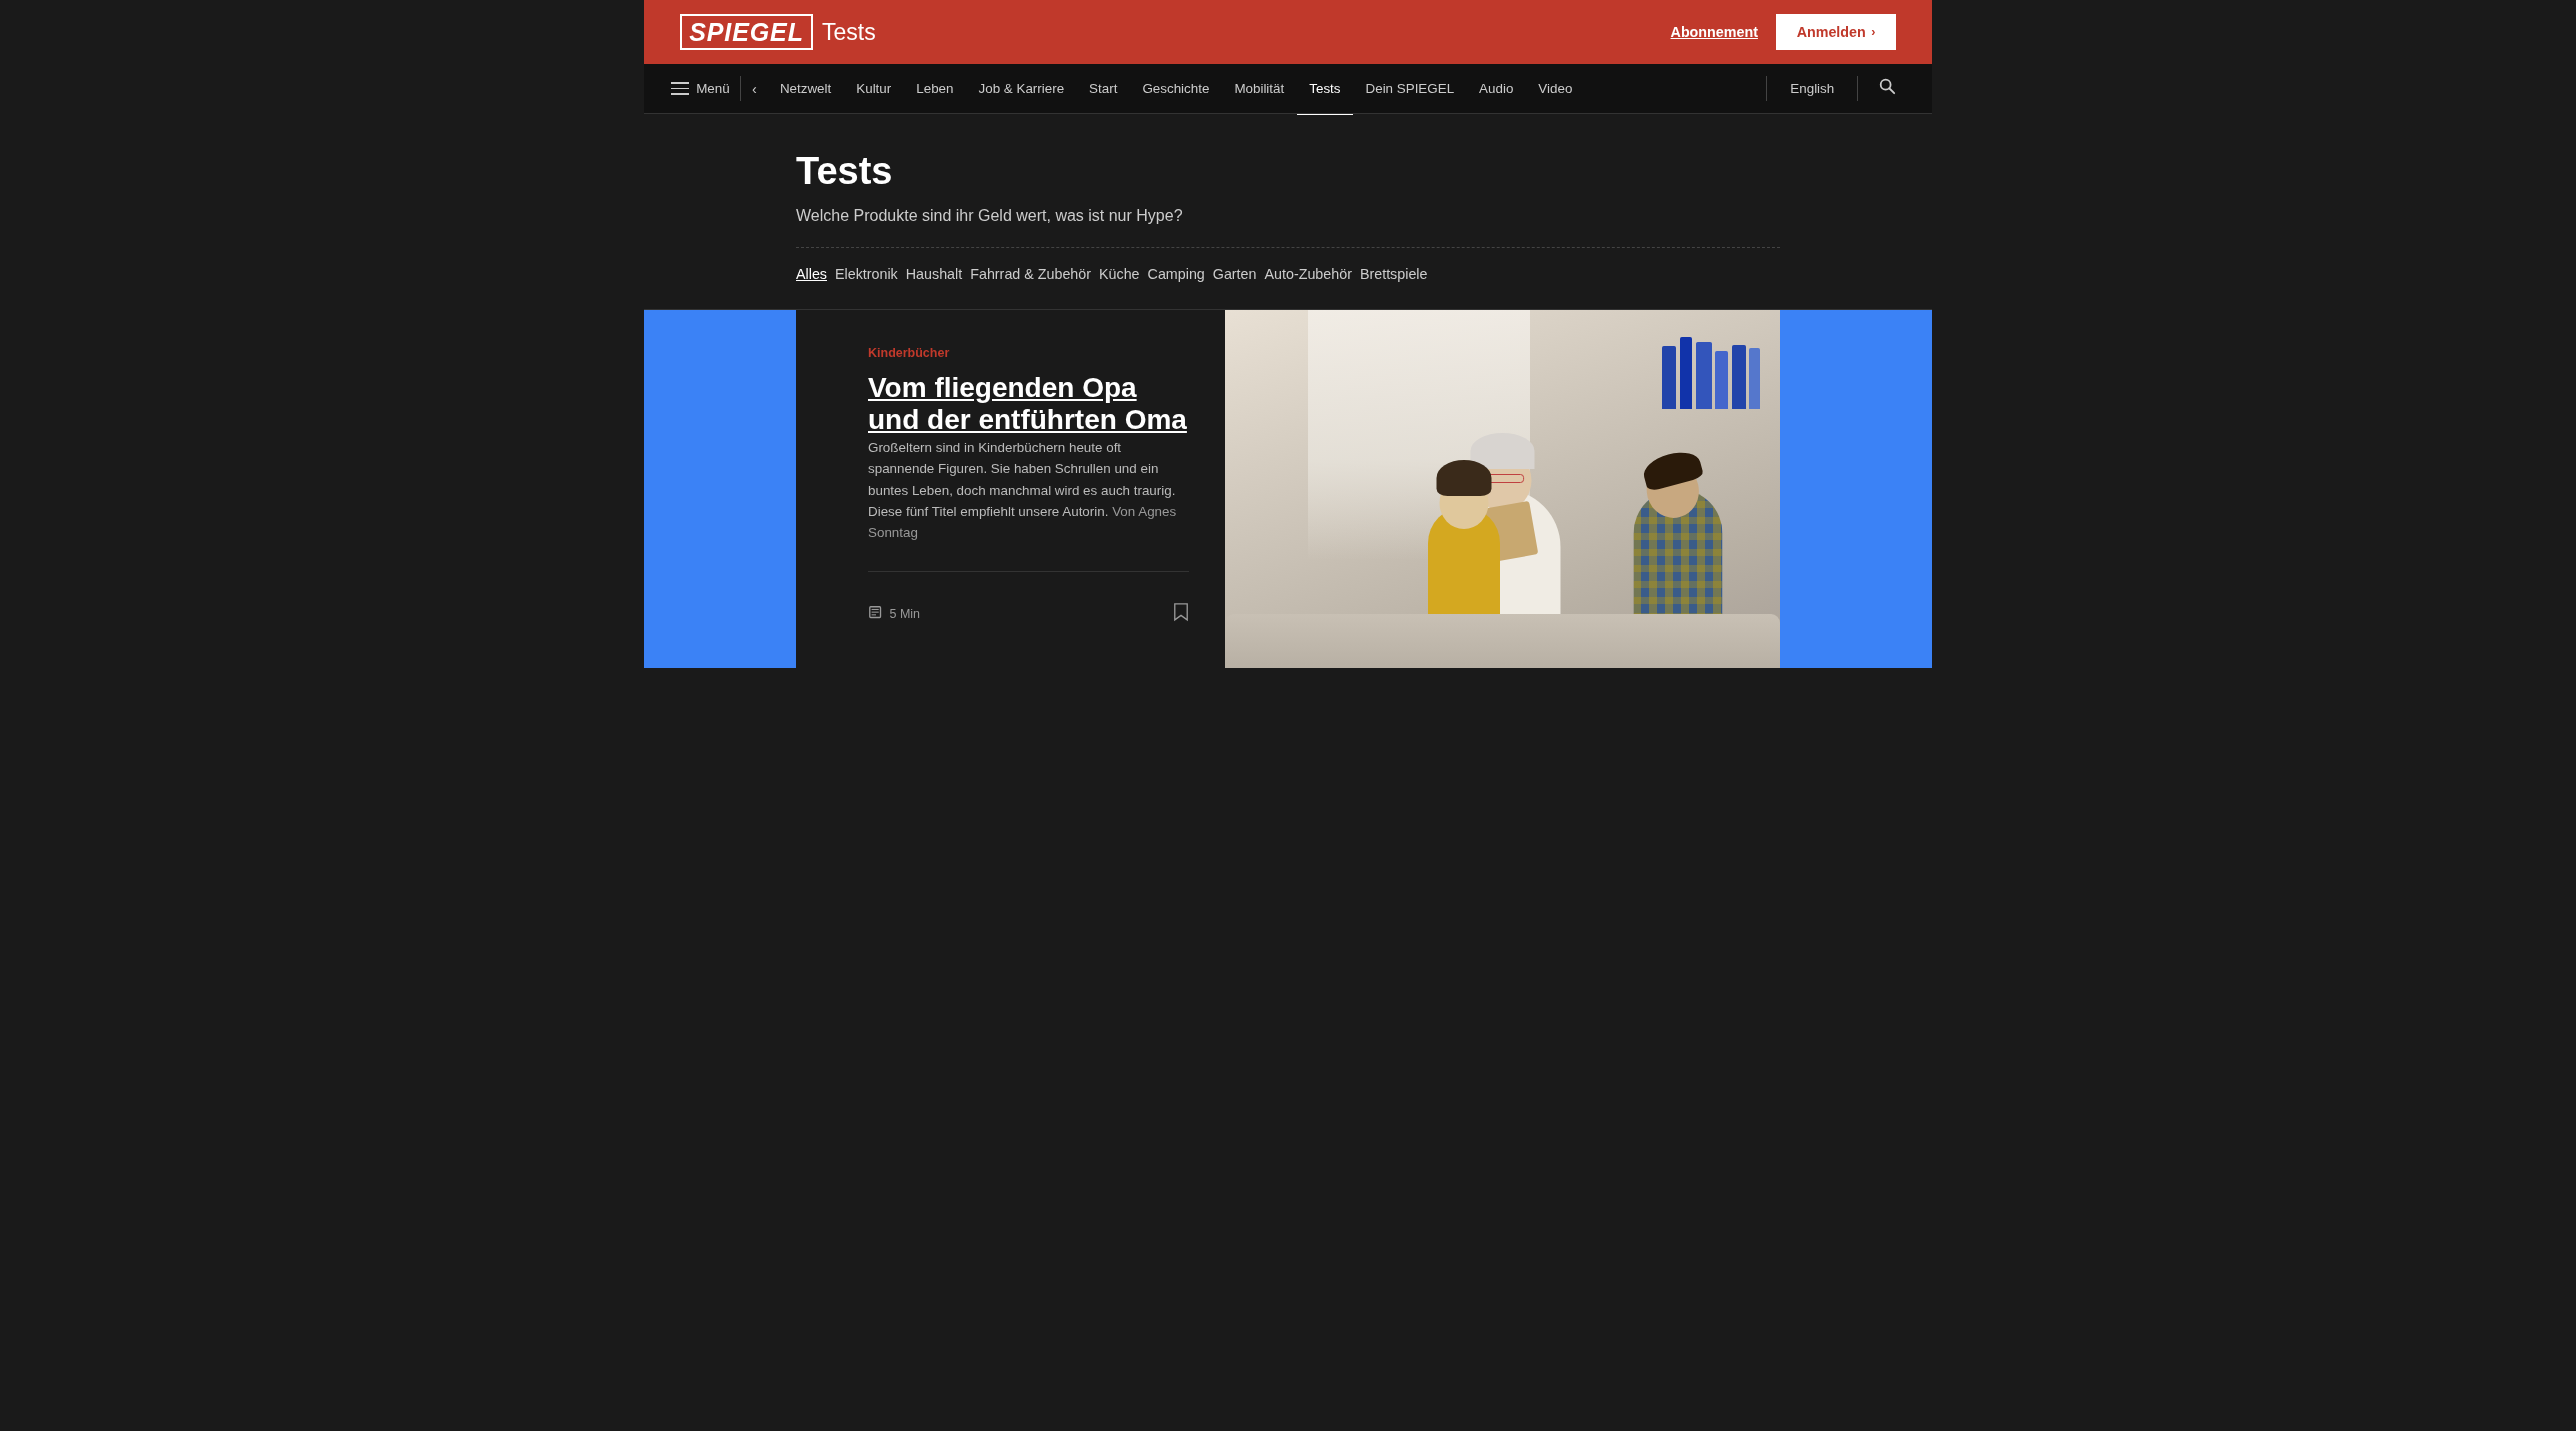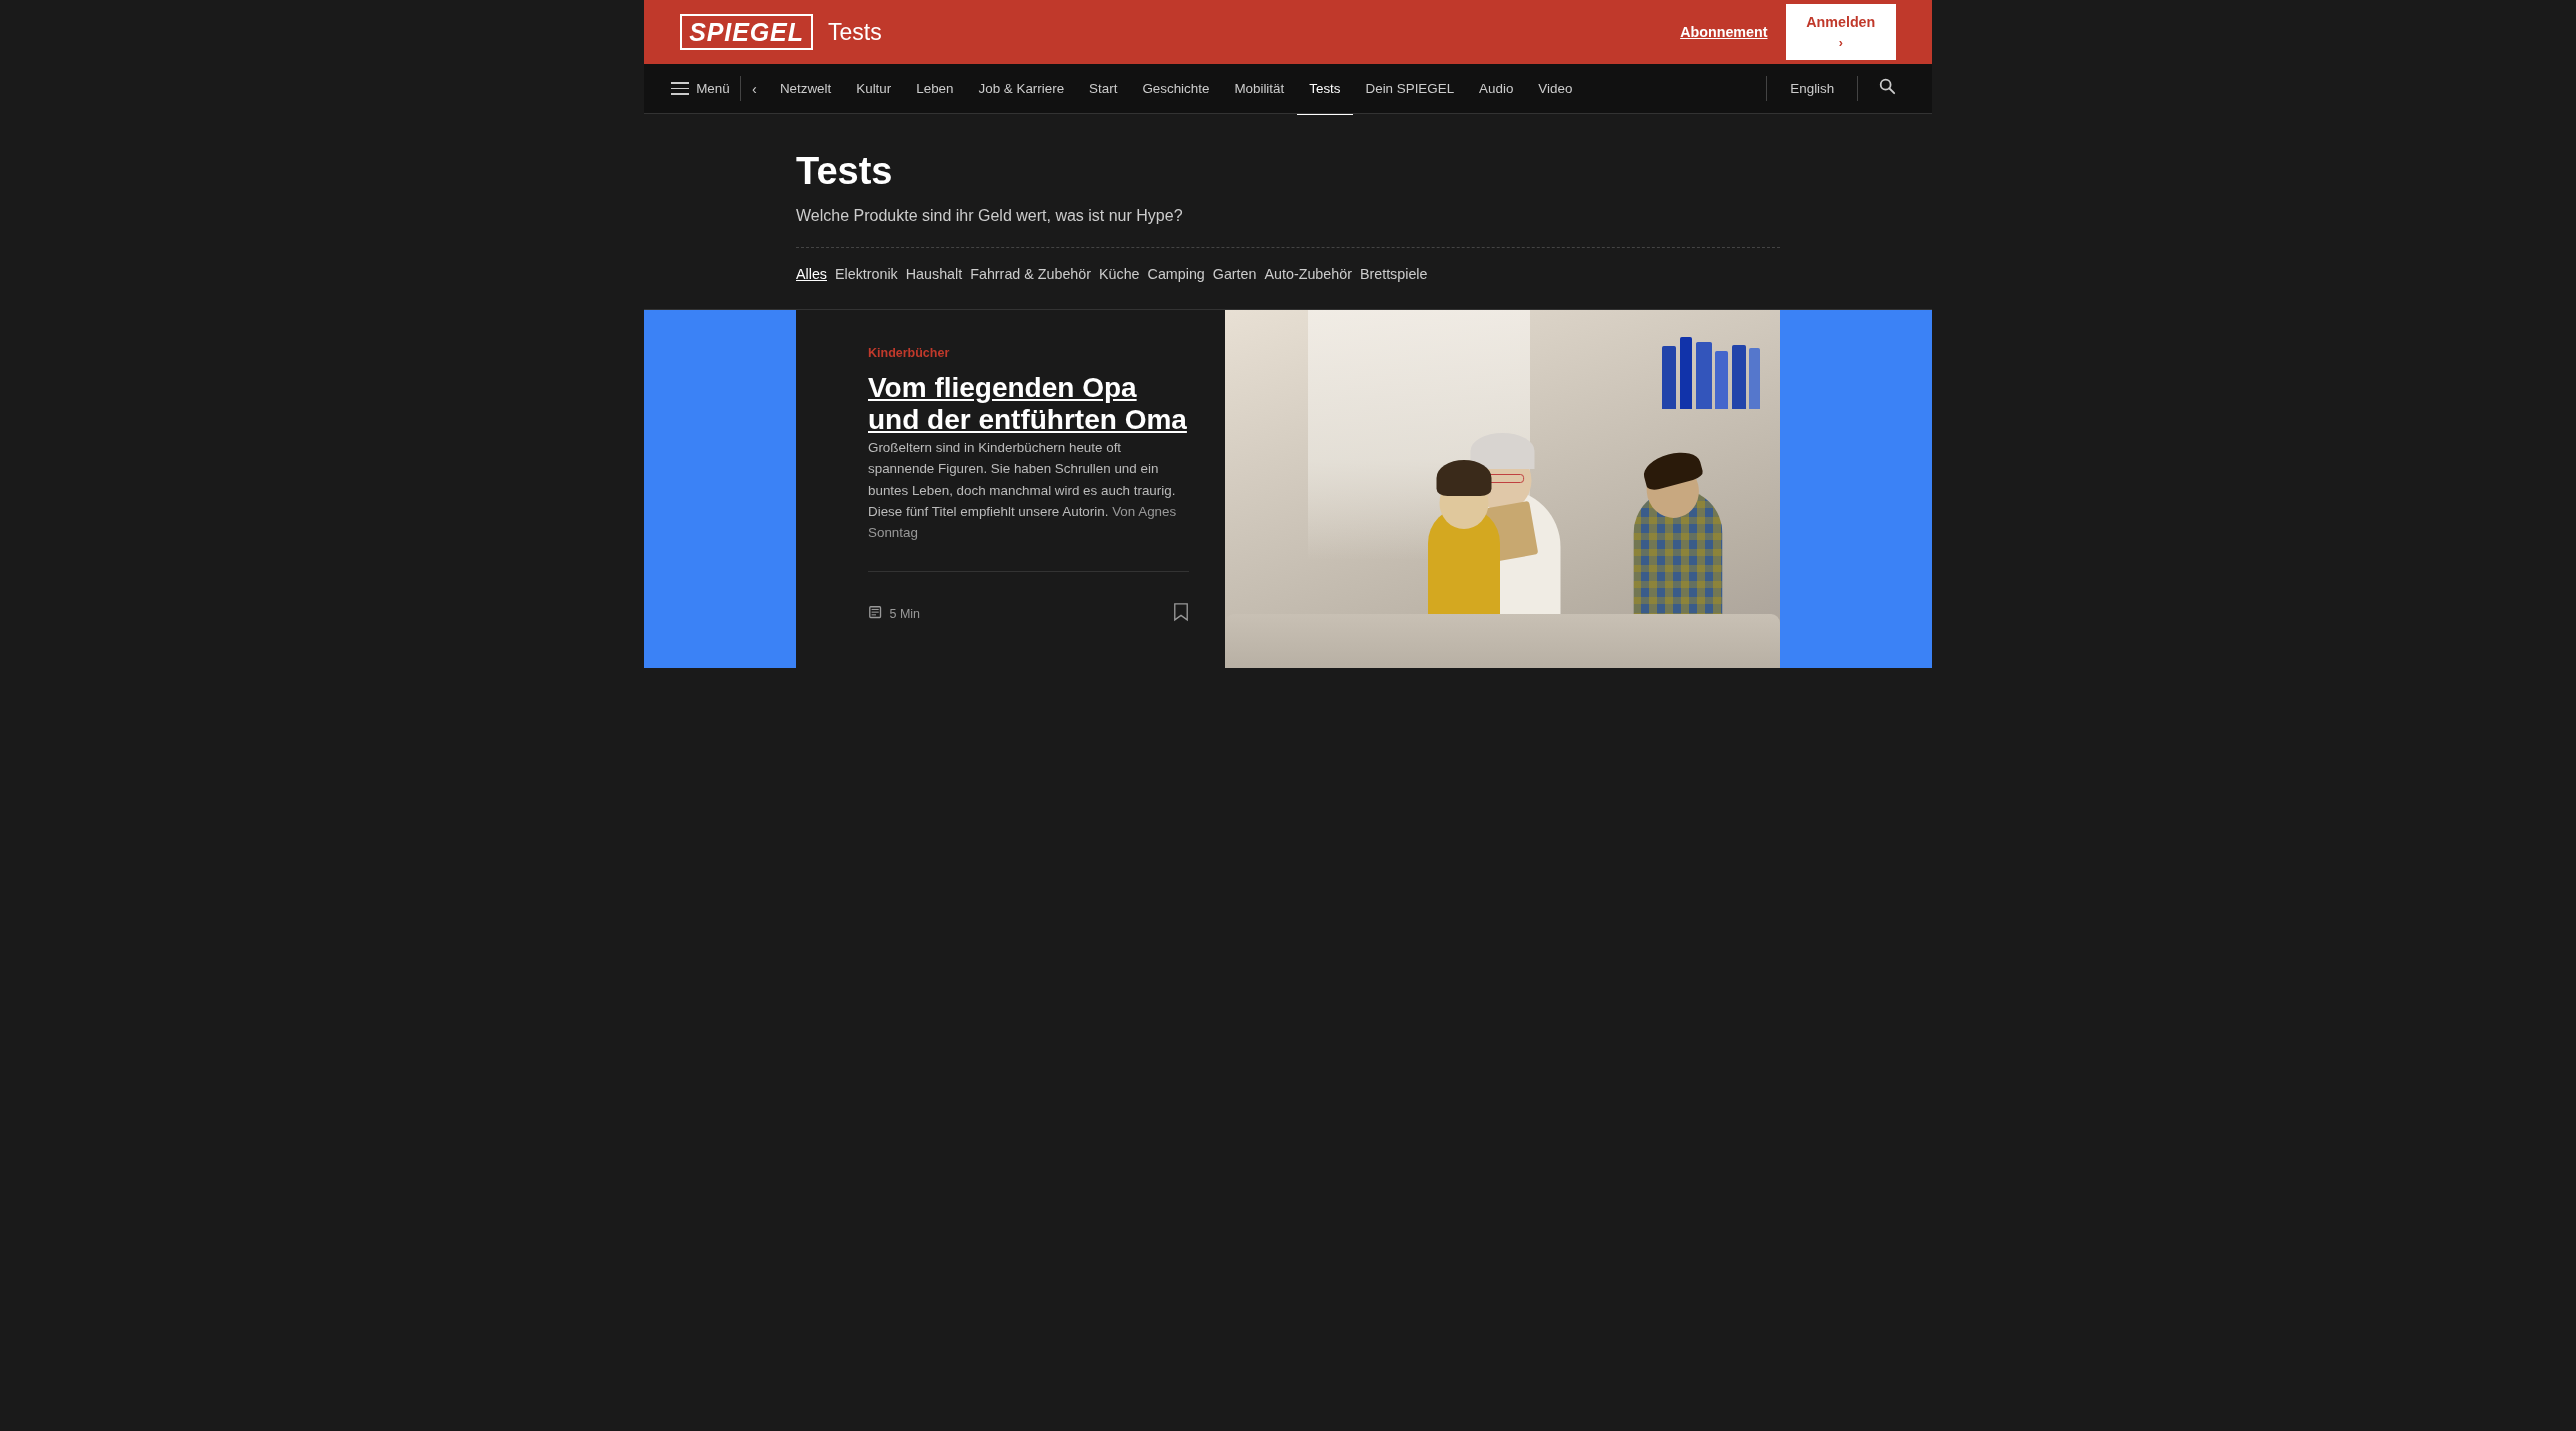--- a/index.html
+++ b/index.html
@@ -10,21 +10,21 @@
       background: #c0392b;
       display: flex;
       align-items: center;
       justify-content: space-between;
       padding: 0 36px;
       height: 64px;
     }
     .logo-area {
       display: flex;
       align-items: center;
-      gap: 15px;
+      gap: 9px;
     }
     .logo-spiegel {
       font-size: 25px;
       font-weight: 900;
       color: #fff;
       letter-spacing: 0.9px;
       border: 2.7px solid #fff;
       padding: 1.8px 7.2px;
       font-style: italic;
     }
@@ -49,21 +49,20 @@
       background: #fff;
       color: #c0392b;
       border: 1.8px solid #fff;
       padding: 9px 19.7px;
       font-size: 14.3px;
       font-weight: bold;
       cursor: pointer;
       display: flex;
       align-items: center;
       gap: 5.4px;
-      flex-direction: column;
     }
     .anmelden-btn .arrow {
       font-size: 12.5px;
     }
 
     
     .nav-bar {
       background: #111;
       display: flex;
       align-items: center;

